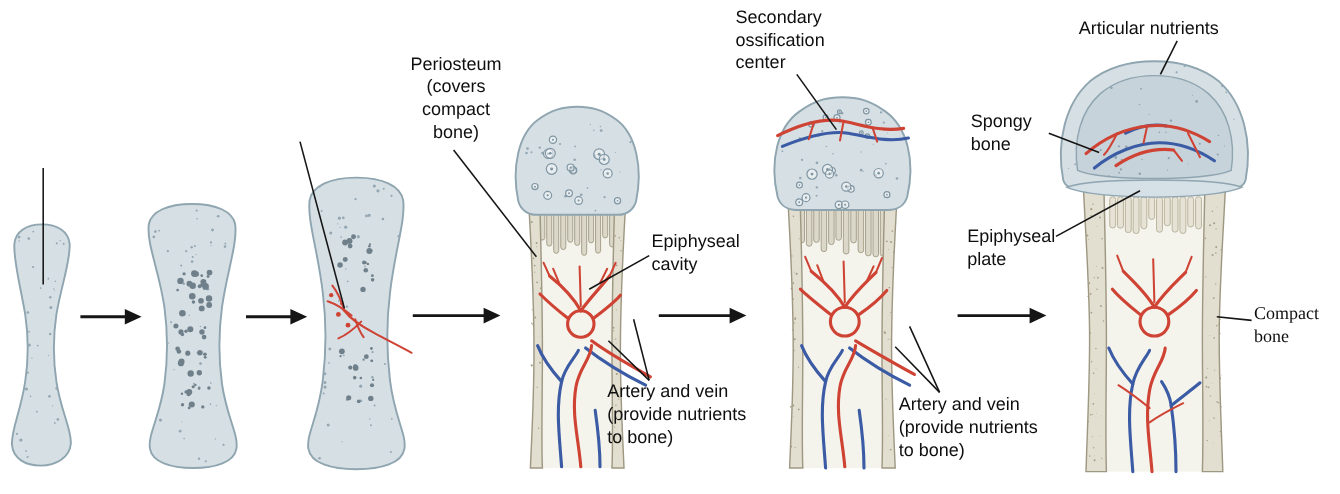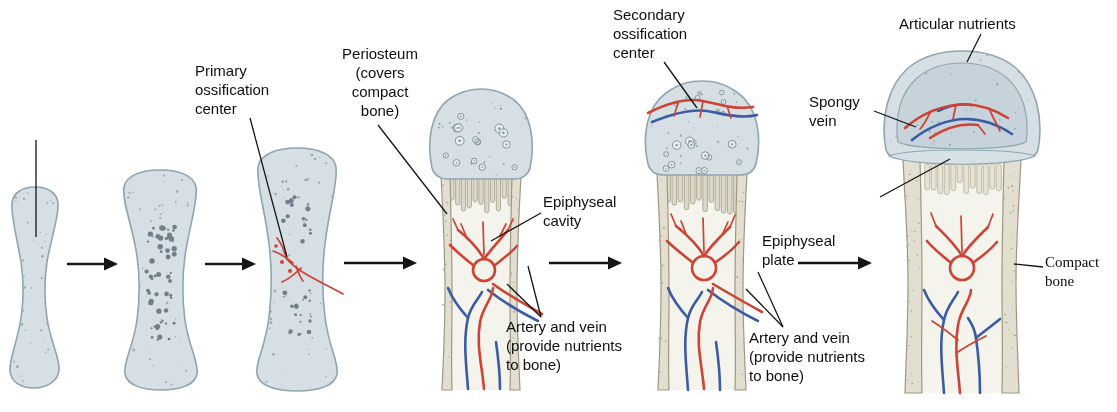--- a/index.html
+++ b/index.html
@@ -890,24 +890,23 @@
     <line class="leader" x1="664" y1="62" x2="697" y2="108"></line>
     <line class="leader" x1="783" y1="327" x2="746" y2="289"></line>
     <line class="leader" x1="783" y1="327" x2="758" y2="272"></line>
     <line class="leader" x1="981" y1="34" x2="967" y2="62"></line>
     <line class="leader" x1="874" y1="111" x2="916" y2="127"></line>
     <line class="leader" x1="880" y1="197" x2="950" y2="159"></line>
     <line class="leader" x1="1043" y1="267" x2="1014" y2="264"></line>
   </g>
 </svg>
 
-  <div class="label" style="left:195px;top:62px;width:92px;">Primary ossification center</div>
   <div class="label" style="left:338px;top:45px;width:84px;text-align:center;">Periosteum (covers compact bone)</div>
   <div class="label" style="left:543px;top:193px;width:80px;">Epiphyseal cavity</div>
   <div class="label" style="left:506px;top:318px;width:132px;">Artery and vein (provide nutrients to bone)</div>
   <div class="label" style="left:613px;top:6px;width:92px;">Secondary ossification center</div>
   <div class="label" style="left:749px;top:329px;width:132px;">Artery and vein (provide nutrients to bone)</div>
   <div class="label" style="left:899px;top:15px;width:140px;">Articular nutrients</div>
-  <div class="label" style="left:809px;top:93px;width:60px;">Spongy vein</div>
-  <div class="label" style="left:762px;top:189px;width:80px;margin-top:43px;">Epiphyseal plate</div>
+  <div class="label" style="left:809px;top:93px;width:60px;">Spongy bone</div>
+  <div class="label" style="left:806px;top:189px;width:80px;">Epiphyseal plate</div>
   <div class="label" style="left:1045px;top:253px;width:66px;font-family:Liberation Serif, serif;">Compact bone</div>
 
 </div>
 
 </body></html>

